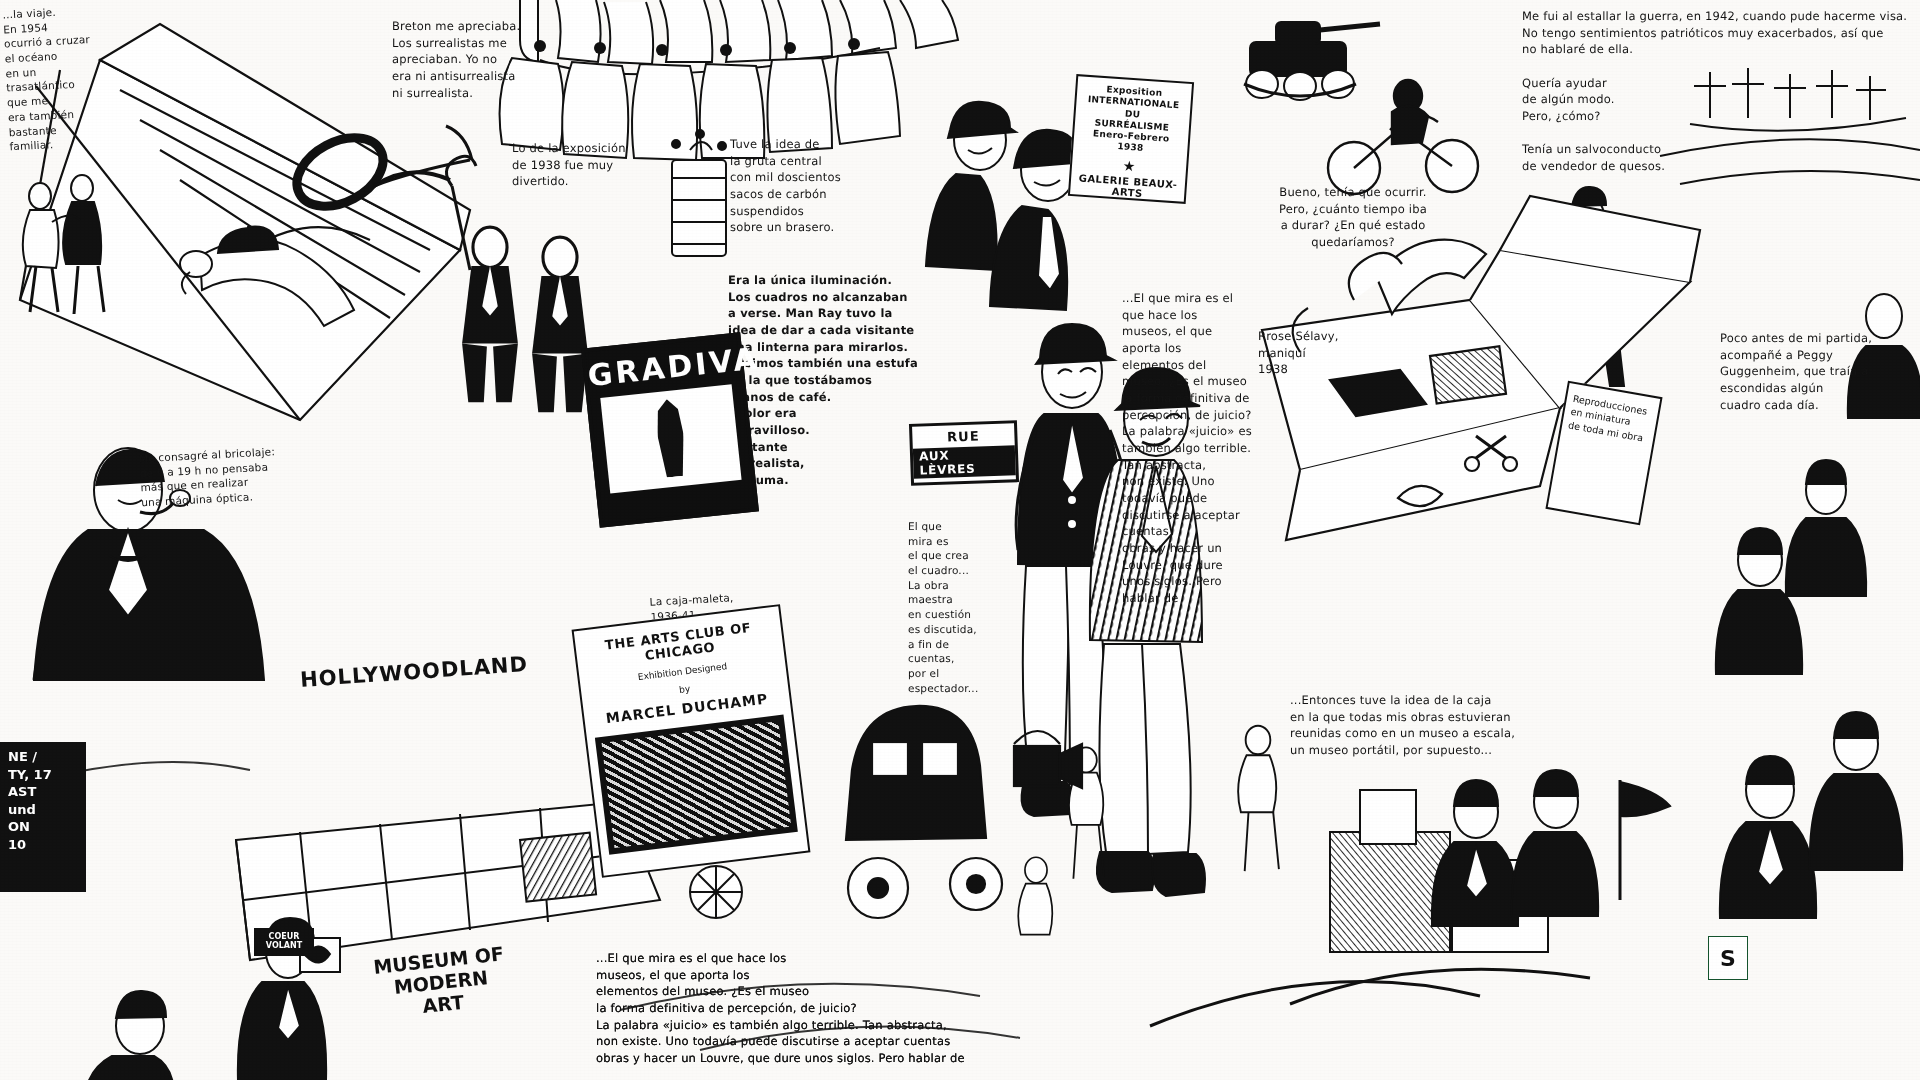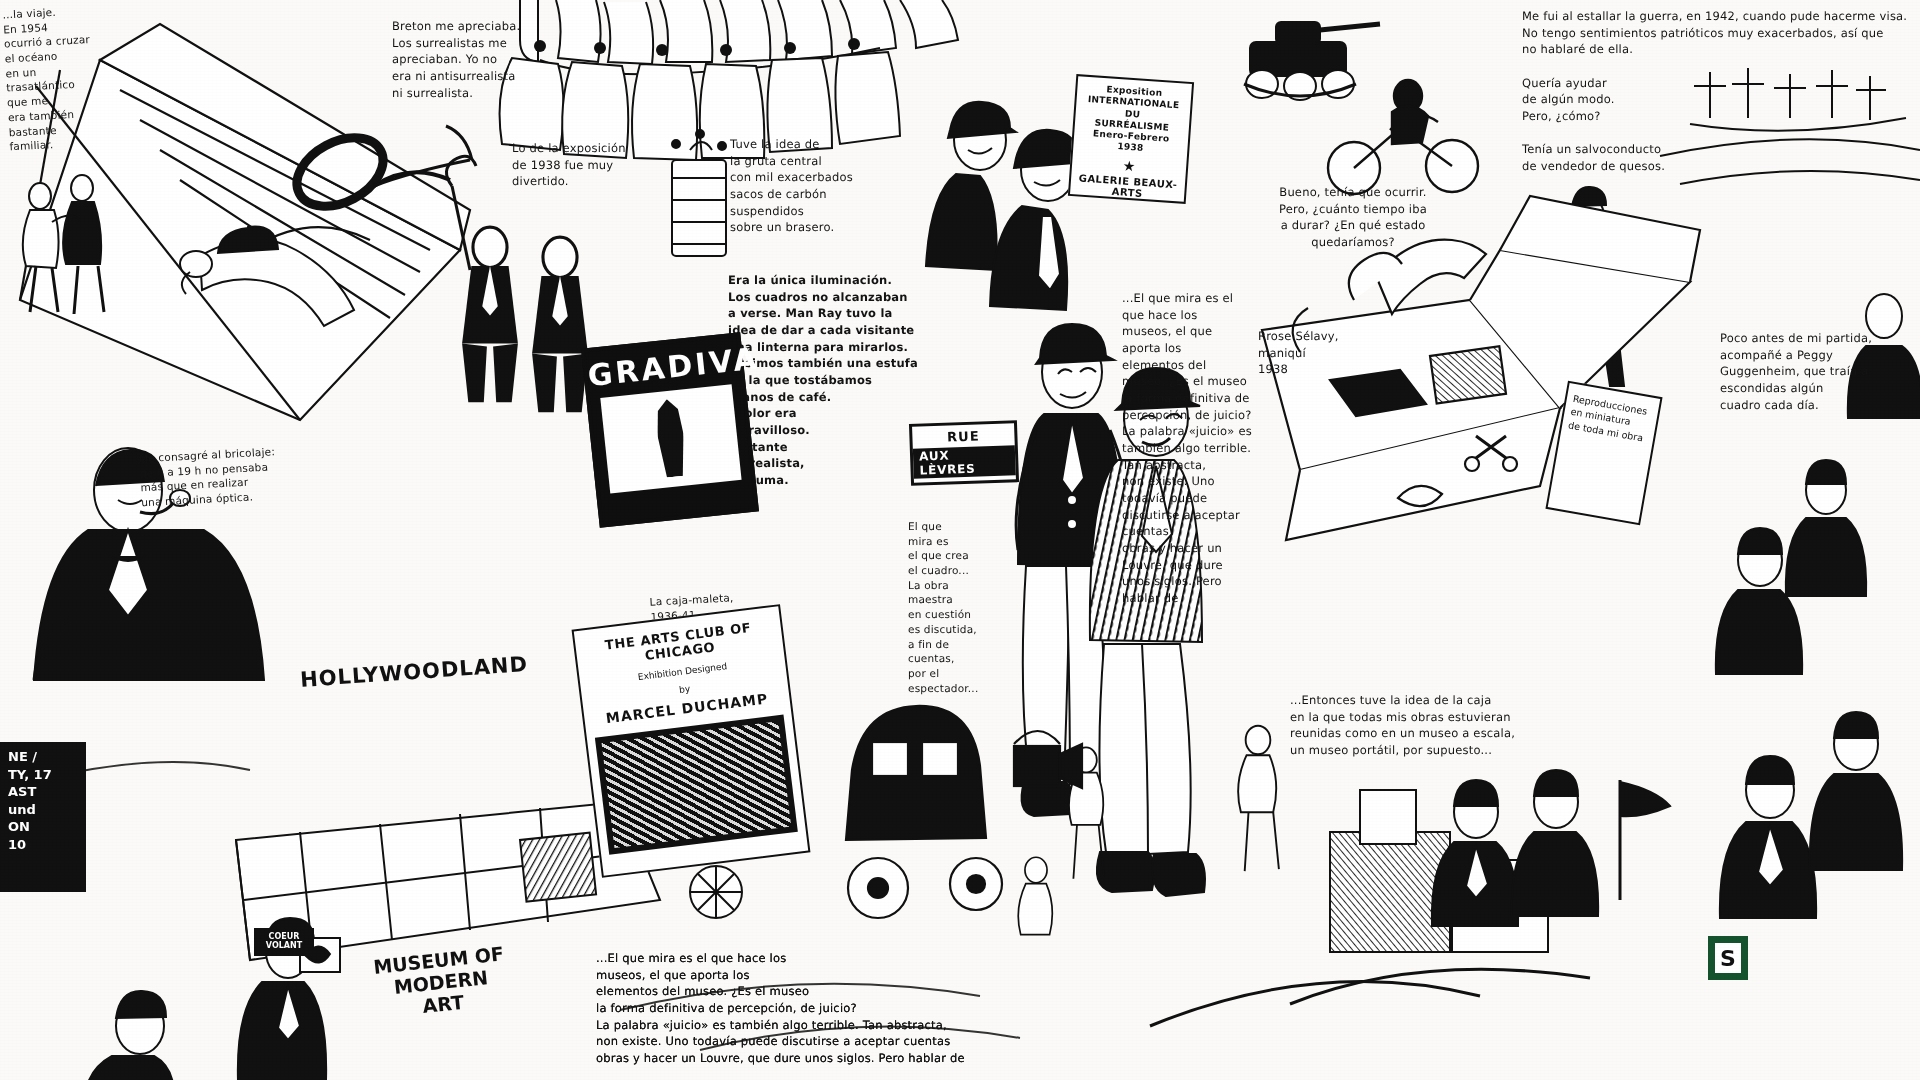--- a/index.html
+++ b/index.html
@@ -50,21 +50,21 @@
     text-rendering: geometricPrecision;
   }
   .cap.small { font-size: 10.5px; line-height: 1.4; }
   .cap.tilt-l { transform: rotate(-3deg); }
 
   
   .sign {
     position: absolute;
     z-index: 31;
     background: #fff;
-    border: 7px solid #14532d;
+    border: 1px solid #14532d;
     display: flex;
     align-items: center;
     justify-content: center;
     text-align: center;
     font-weight: 700;
     color: #111;
     box-sizing: border-box;
   }
   .sign.dark {
     background: #111;
@@ -560,21 +560,21 @@
 apreciaban. Yo no
 era ni antisurrealista
 ni surrealista.</div>
 
   <div class="cap" style="left:512px; top:140px; width:160px;">Lo de la exposición
 de 1938 fue muy
 divertido.</div>
 
   <div class="cap" style="left:730px; top:136px; width:170px;">Tuve la idea de
 la gruta central
-con mil exacerbados
+con mil doscientos
 sacos de carbón
 suspendidos
 sobre un brasero.</div>
 
   <div class="cap" style="left:728px; top:272px; width:196px;font-weight:bold;">Era la única iluminación.
 Los cuadros no alcanzaban
 a verse. Man Ray tuvo la
 idea de dar a cada visitante
 una linterna para mirarlos.
 Pusimos también una estufa

